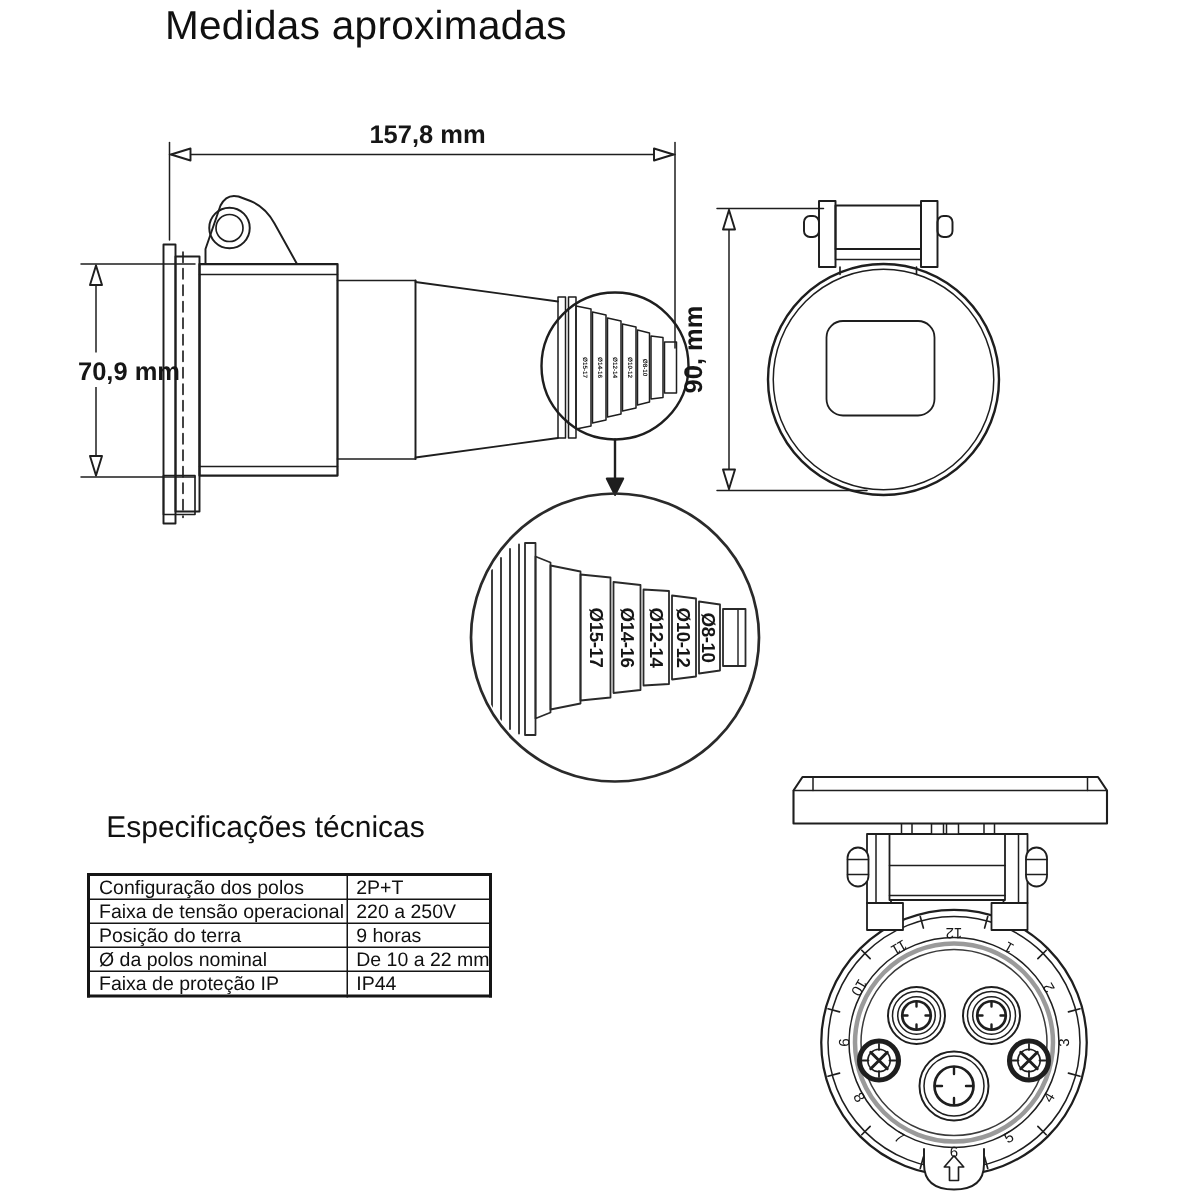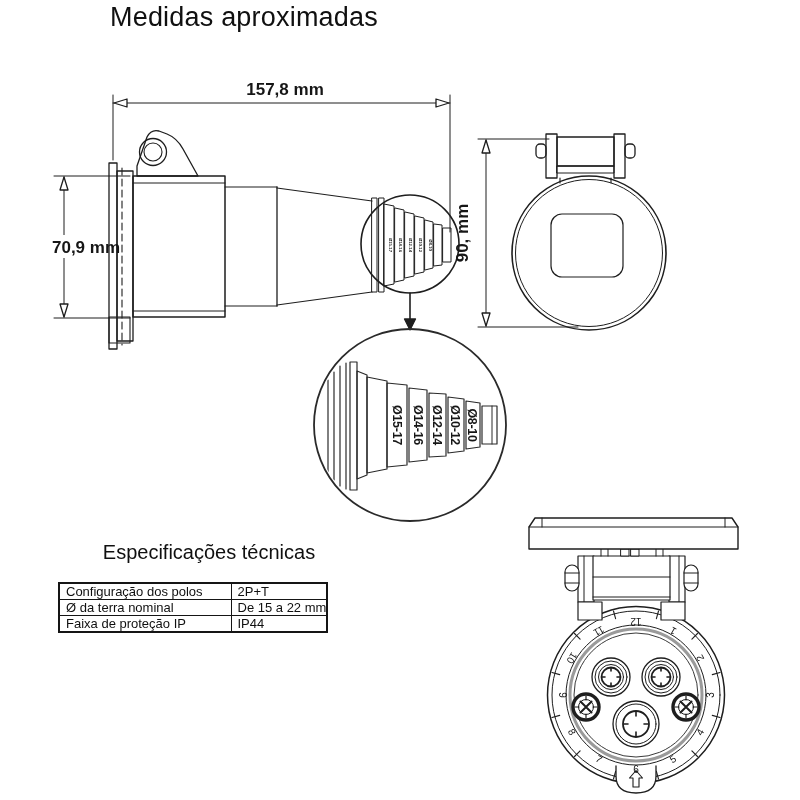--- a/index.html
+++ b/index.html
@@ -1,21 +1,21 @@
 <!DOCTYPE html>
 <html><head>
 <meta charset="utf-8">
 <style>
   html,body{margin:0;padding:0;background:#fff;}
   .canvas{position:relative;width:800px;height:800px;background:#fff;overflow:hidden;
           font-family:"Liberation Sans",sans-serif;color:#111;}
   .page-title{position:absolute;left:110px;top:2px;width:690px;text-align:left;
               font-size:27px;font-weight:400;color:#101010;letter-spacing:.2px;}
   .drawing{position:absolute;left:0;top:0;}
-  .specs-title{position:absolute;left:74px;top:541px;width:270px;text-align:center;
+  .specs-title{position:absolute;left:42px;top:541px;width:270px;text-align:center;
                font-size:20px;color:#101010;}
   table.specs{position:absolute;left:58px;top:582px;width:270px;border-collapse:collapse;
               font-size:13px;color:#101010;table-layout:fixed;border:2px solid #151515;}
   table.specs td{border:1.5px solid #151515;height:15.1px;padding:0 2px 0 6px;
                  white-space:nowrap;overflow:hidden;line-height:1;margin-left:13px;}
   table.specs col.c1{width:172px;}
   svg text{fill:#161616;}
   .dim{font-size:17px;font-weight:bold;}
   .glandlbl{font-size:12.5px;font-weight:600;letter-spacing:-0.3px;}
   .glandlbl-sm{font-size:4.2px;font-weight:700;}
@@ -258,22 +258,30 @@
     <colgroup>
         <col class="c1">
         <col>
       </colgroup>
     <tbody>
       <tr>
         <td>Configuração dos polos</td>
         <td>2P+T</td>
       </tr>
       <tr>
-        <td>Ø da terra nominal</td>
-        <td>De 15 a 22 mm</td>
+        <td>Faixa de tensão operacional</td>
+        <td>220 a 250V</td>
+      </tr>
+      <tr>
+        <td>Posição do terra</td>
+        <td>9 horas</td>
+      </tr>
+      <tr>
+        <td>Ø da polos nominal</td>
+        <td>De 10 a 22 mm</td>
       </tr>
       <tr>
         <td>Faixa de proteção IP</td>
         <td>IP44</td>
       </tr>
     </tbody>
   </table>
 </div>
 
 </body></html>

